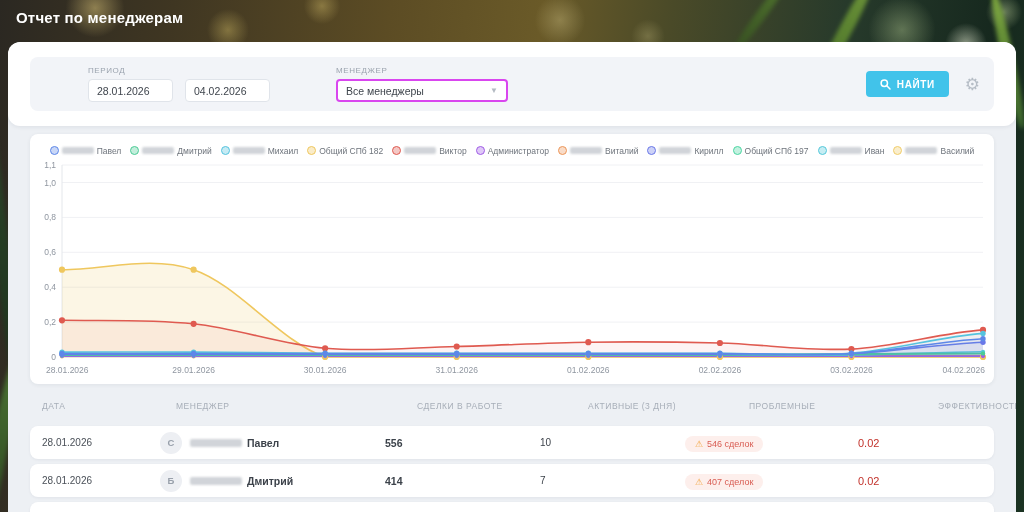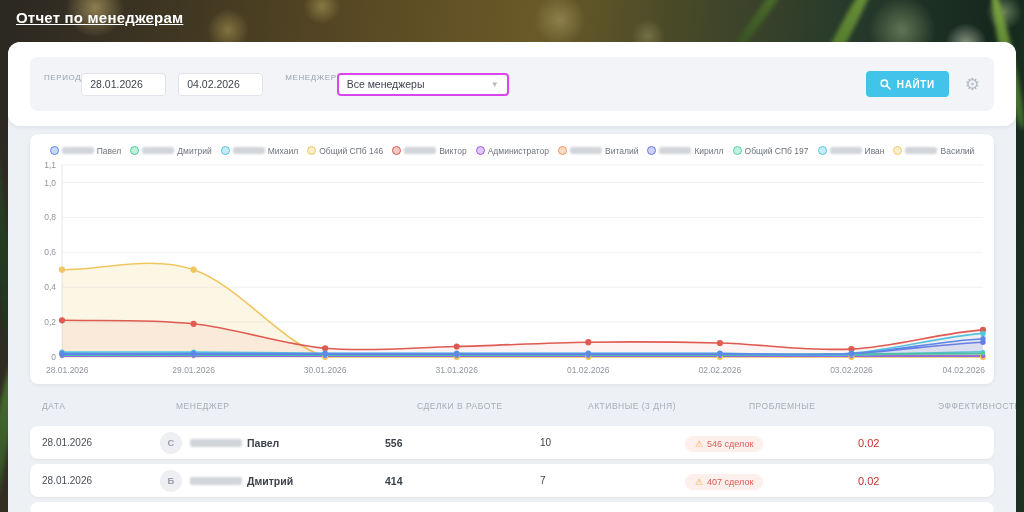--- a/index.html
+++ b/index.html
@@ -23,30 +23,30 @@
   .blade.b2 { left:1002px; top:-10px; width:12px; height:140px; transform:rotate(-12deg);
     background:linear-gradient(#85b13f,#3f6b2f); opacity:.9; }
   .blade.b3 { left:756px; top:-30px; width:10px; height:90px; transform:rotate(36deg);
     background:linear-gradient(#5c8a30,#35551f); opacity:.7; }
   .blade.b4 { left:-6px; top:90px; width:14px; height:300px; transform:rotate(-6deg);
     background:linear-gradient(#2c4a2a,#1c331d); opacity:.9; }
   .blade.b5 { left:-8px; top:360px; width:16px; height:170px; transform:rotate(10deg);
     background:linear-gradient(#4d7a33,#2c4a22); opacity:.9; }
 
   .page-title { position:absolute; left:16px; top:9px; z-index:3;
-    color:#fff; font-size:15px; font-weight:700; letter-spacing:.2px;text-decoration:underline; }
+    color:#fff; font-size:15px; font-weight:700; letter-spacing:.2px; }
 
   .container { position:absolute; left:8px; top:42px; right:8px; bottom:0; z-index:2;
     background:#edf0f4; border-radius:12px 12px 0 0; overflow:hidden; }
 
   .filter-card { height:84px; background:#fff; border-radius:12px;
     box-shadow:0 1px 4px rgba(30,40,60,.08); padding:15px 22px; }
   .filter-panel { height:54px; background:#f2f4f8; border-radius:8px;
     display:flex; align-items:center; padding:7px 14px; }
-  .fgroup { display:flex; flex-direction:row; margin-right:22px; }
+  .fgroup { display:flex; flex-direction:column; margin-right:22px;margin-left:44px; }
   .flabel { font-size:8px; color:#9ba3ae; letter-spacing:.6px; margin-bottom:4px; }
   .frow { display:flex; gap:12px; }
   .tinput { width:85px; height:23px; background:#fff; border:1px solid #e0e4ea;
     border-radius:4px; font-size:10.5px; color:#3f454d; padding:0 8px;
     font-family:"Liberation Sans", sans-serif; }
   .tselect { width:172px; height:23px; background:#fff; border:2px solid #d946ef;
     border-radius:4px; font-size:10.5px; color:#3f454d; padding:0 8px;
     display:flex; align-items:center; justify-content:space-between; cursor:pointer; }
   .caret { color:#b3bac2; font-size:8px; }
   .spacer { flex:1; }
@@ -147,21 +147,21 @@
           <span class="mask"></span>
           <span class="lg-lab">Дмитрий</span>
         </div>
         <div class="lg-item">
           <span class="lg-dot" style="border-color:#55c3de;background:#55c3de55"></span>
           <span class="mask"></span>
           <span class="lg-lab">Михаил</span>
         </div>
         <div class="lg-item">
           <span class="lg-dot" style="border-color:#efc75e;background:#efc75e55"></span>
-          <span class="lg-lab">Общий СПб 146</span>
+          <span class="lg-lab">Общий СПб 182</span>
         </div>
         <div class="lg-item">
           <span class="lg-dot" style="border-color:#df5a50;background:#df5a5055"></span>
           <span class="mask"></span>
           <span class="lg-lab">Виктор</span>
         </div>
         <div class="lg-item">
           <span class="lg-dot" style="border-color:#a05ce6;background:#a05ce655"></span>
           <span class="lg-lab">Администратор</span>
         </div>

